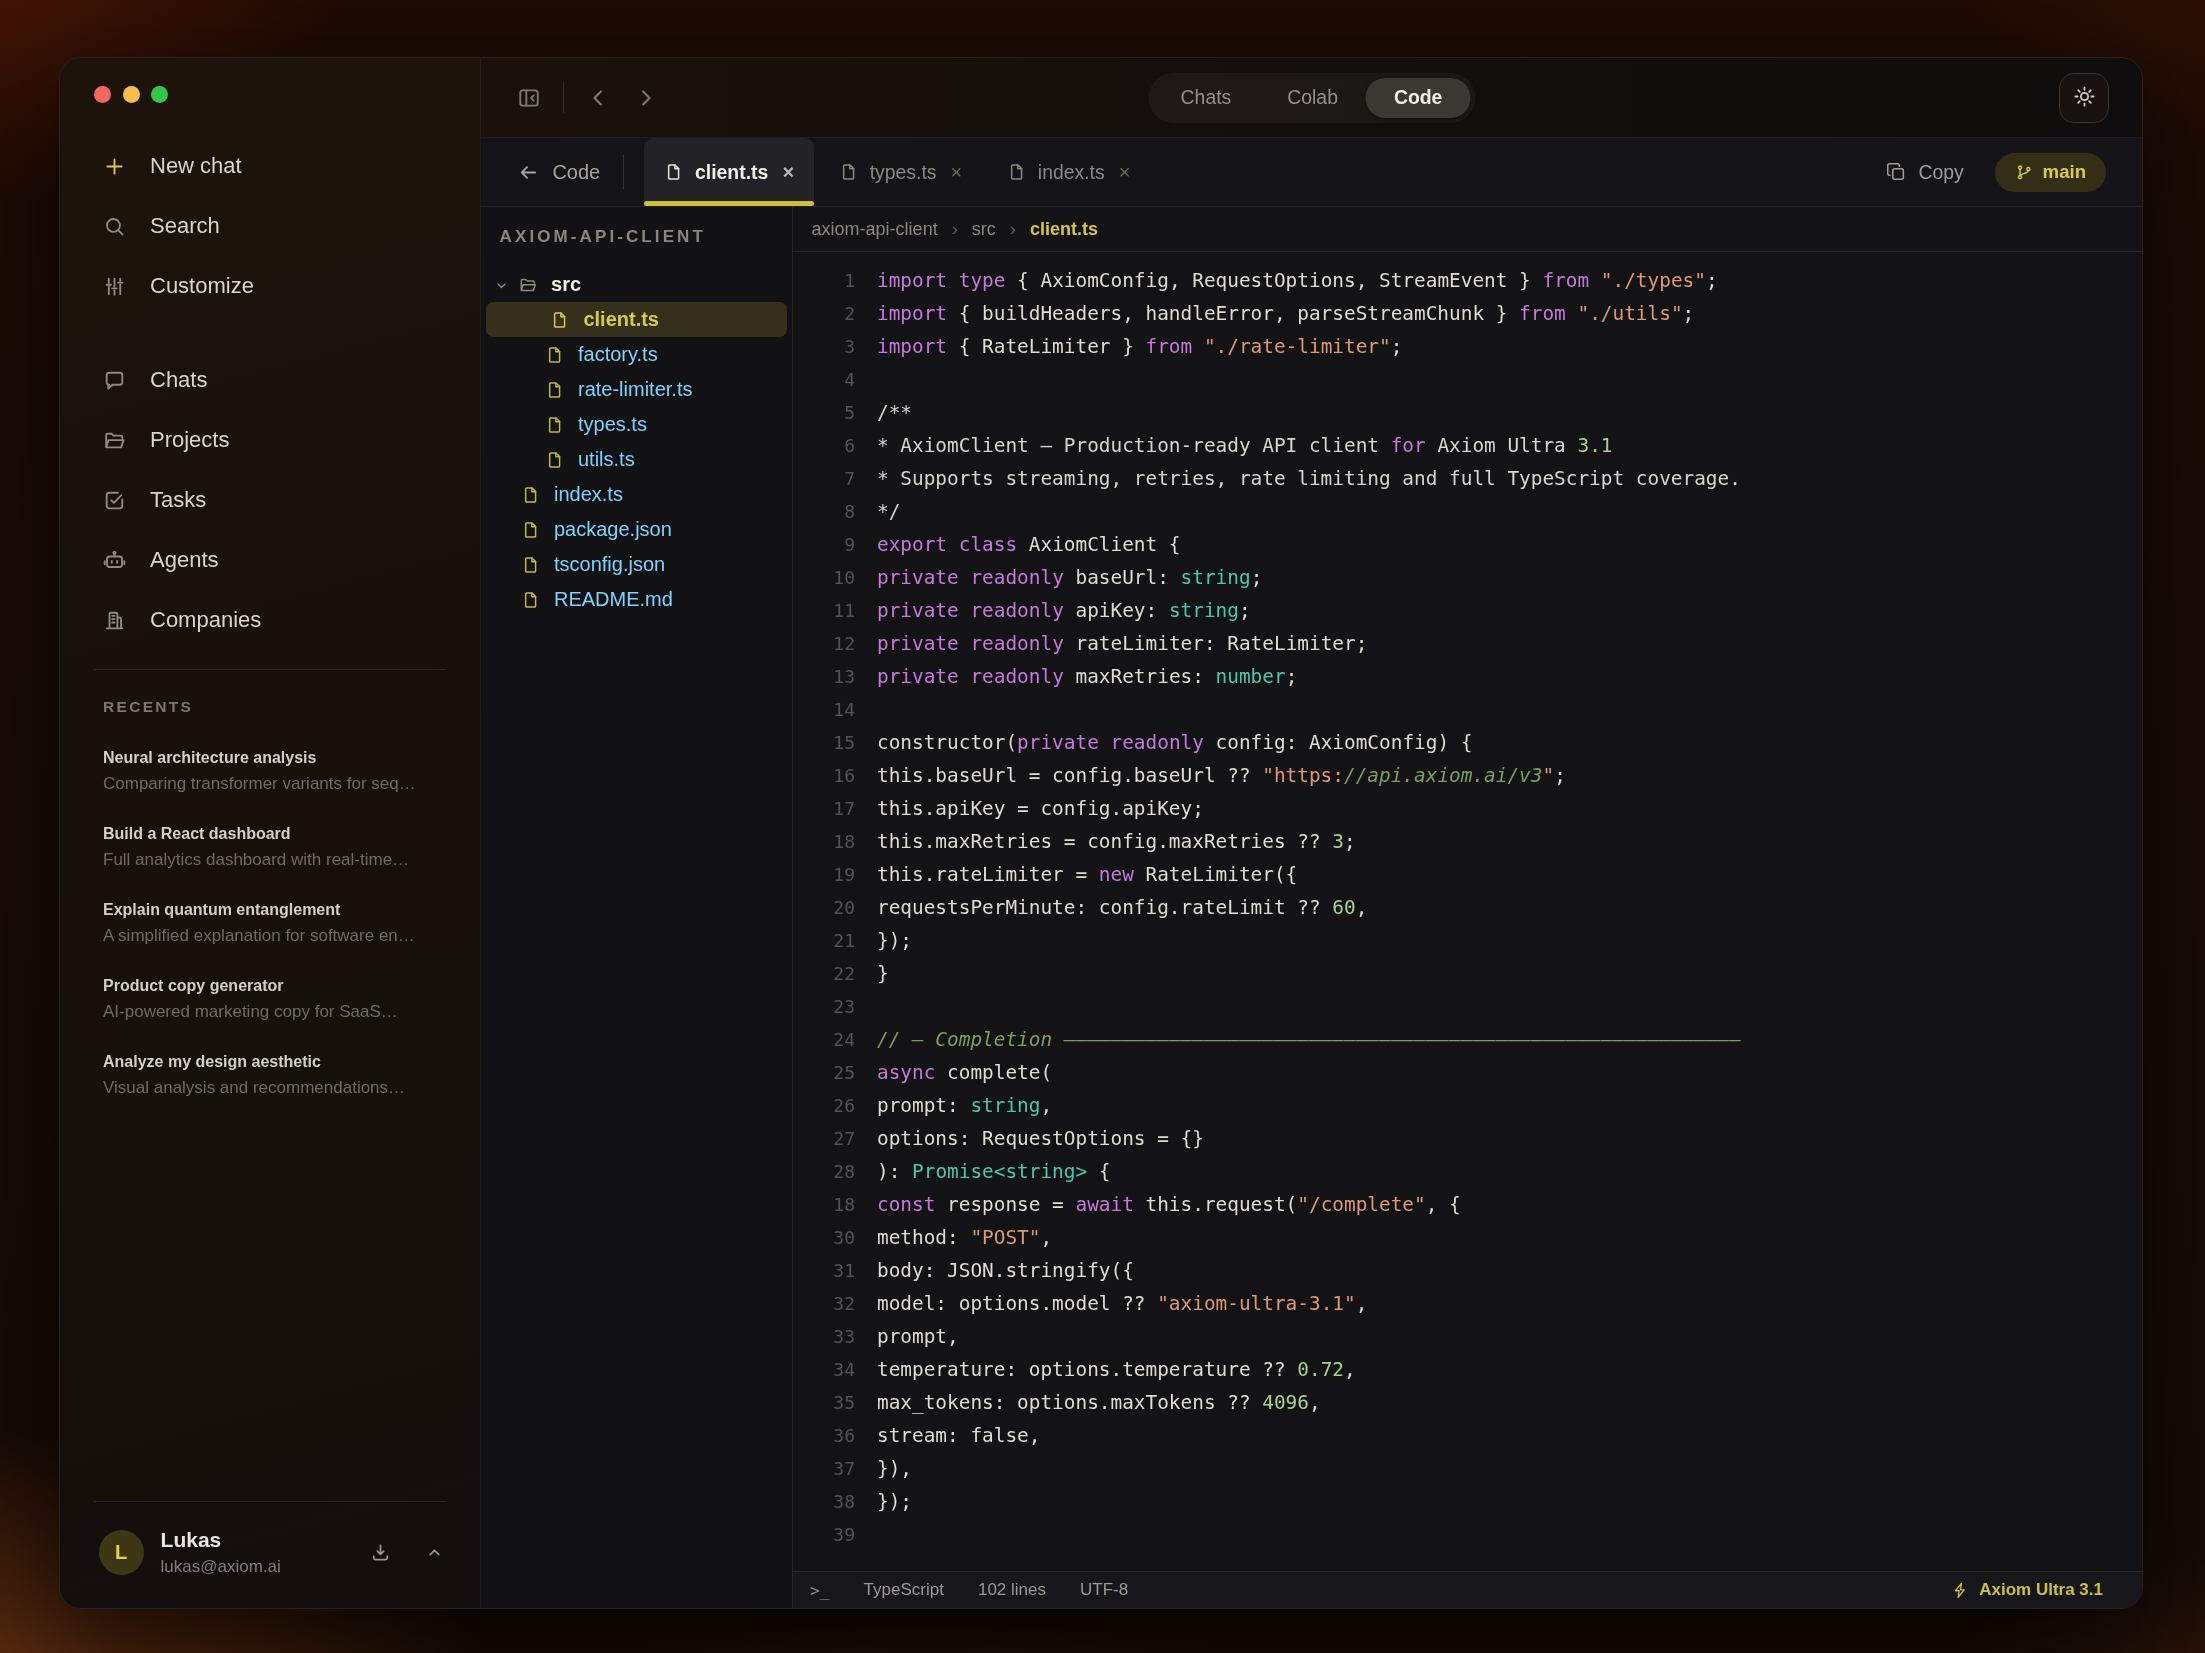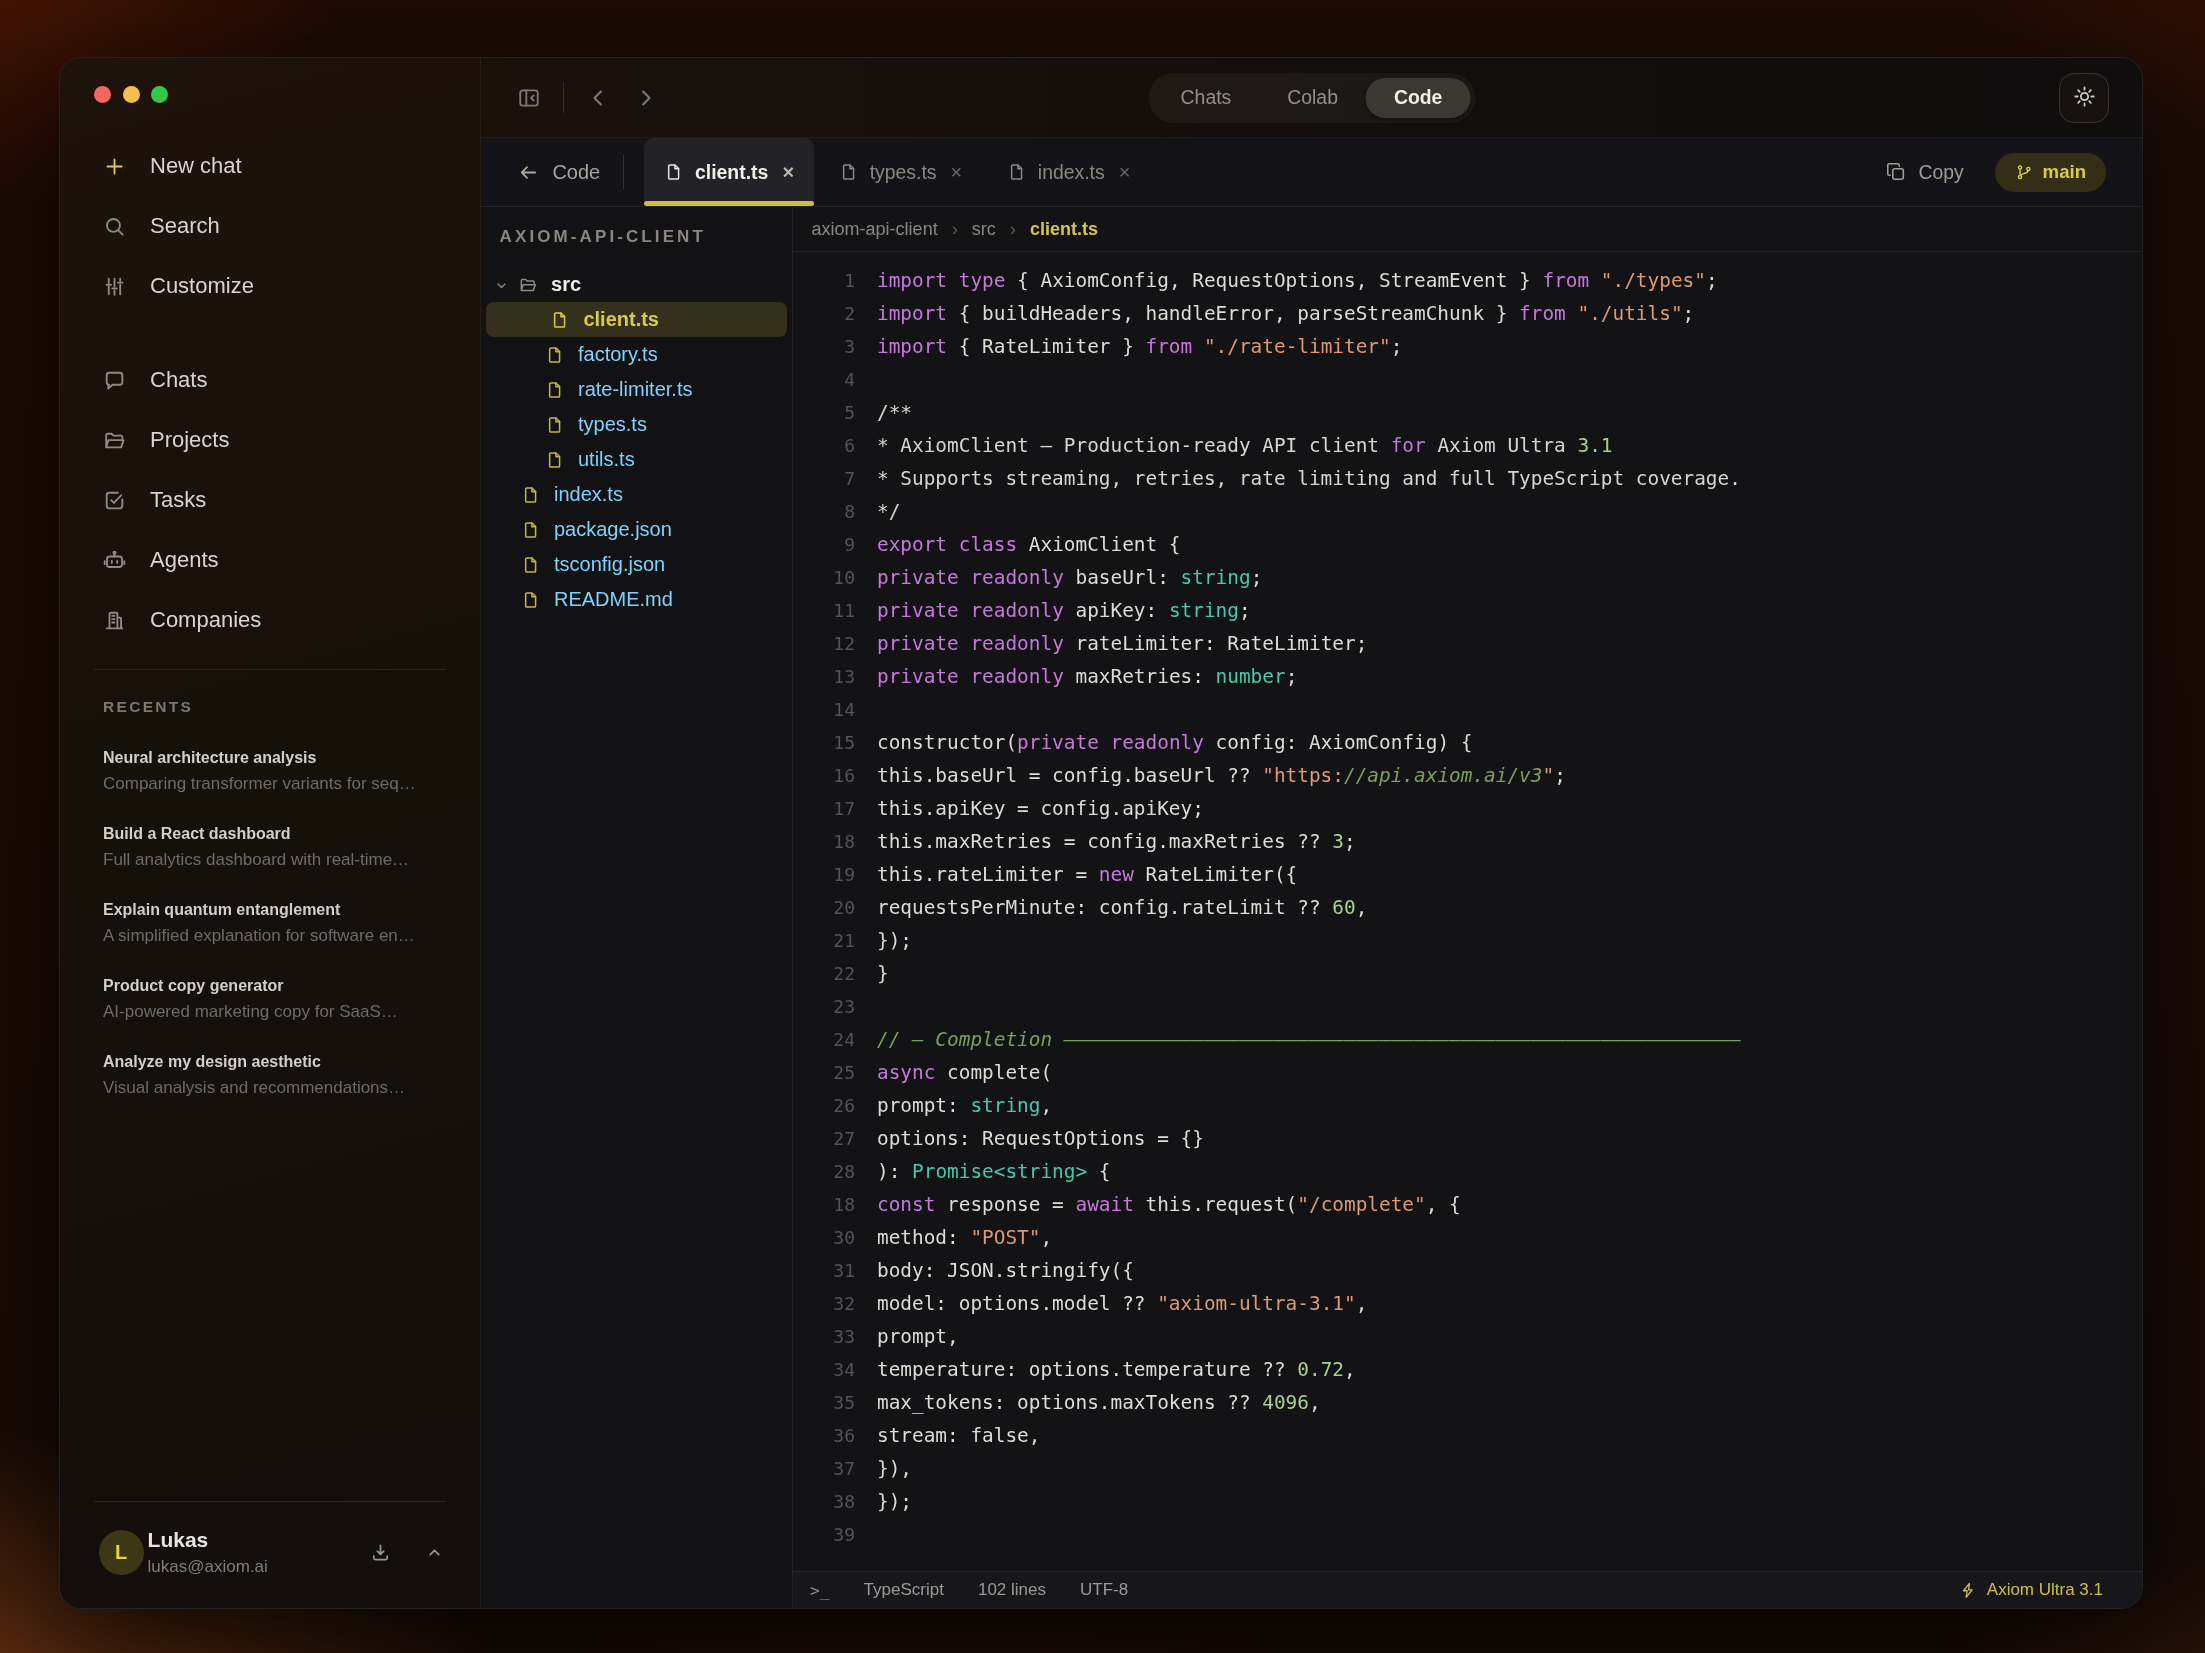--- a/index.html
+++ b/index.html
@@ -46,21 +46,21 @@
   .recent{ padding:15.5px 31px 15.5px 43px; cursor:pointer; }
   .recent .rt{ font-size:16px; font-weight:700; color:#d3cfc8; margin-bottom:7px; white-space:nowrap; overflow:hidden;}
   .recent .rs{ font-size:17px; color:#6f6b64; white-space:nowrap; overflow:hidden;}
   .user-block{
     margin-top:auto; border-top:0.8px solid rgba(255,255,255,.09);
     margin-left:34px; margin-right:34px; padding:25.6px 0 31px 4.6px;
     display:flex; align-items:center;
   }
   .avatar{ width:45px; height:45px; border-radius:50%; background:#3d3716; color:#e5d53c;
     font-size:20px; font-weight:700; display:flex; align-items:center; justify-content:center; }
-  .user-meta{ margin-left:4px; }
+  .user-meta{ margin-left:17px; }
   .user-name{ font-size:21px; font-weight:700; color:#e8e5e0; margin-bottom:5.4px;}
   .user-email{ font-size:17px; color:#827d76; }
   .user-actions{ margin-left:auto; display:flex; align-items:center; gap:31px; }
   .user-actions .ic{ width:23px; height:23px; color:#9a958d; cursor:pointer; }
   .user-actions svg{ width:100%; height:100%; }
   
   .main{ flex:1; display:flex; flex-direction:column; height:100%; min-width:0; }
   .topnav{
     height:79px; flex:0 0 79px; position:relative;
     background:linear-gradient(90deg,#1a110b 0%,#120e0c 55%,#0f0d0d 100%);
@@ -152,21 +152,21 @@
   .cline .ct{ margin-left:22px; }
   .tok-kw{ color:#c678dd; } .tok-pl{ color:#dfdcd6; } .tok-str{ color:#de9a72; }
   .tok-ty{ color:#49c7ae; } .tok-nu{ color:#a9d28f; }
   .tok-cm{ color:#7ba05c; font-style:italic; } .tok-dc{ color:#d8d5d0; }
   .statusbar{
     height:37px; flex:0 0 37px; background:#17171b; border-top:0.8px solid #26262b;
     display:flex; align-items:center; padding:0 39px 0 17px; font-size:17px; color:#9c9893;
   }
   .sb-left{ display:flex; align-items:center; gap:34px; }
   .sb-term{ font-family:"DejaVu Sans Mono", monospace; font-size:16.3px; color:#8f8b85; }
-  .sb-right{ margin-left:auto; display:flex; align-items:flex-end; gap:9.3px; color:#cdc03c; font-weight:400;}
+  .sb-right{ margin-left:auto; display:flex; align-items:flex-end; gap:9.3px; color:#cdc03c; font-weight:700;}
   .sb-right .ic{ width:18.6px; height:18.6px; }
   .sb-right svg{ width:100%; height:100%; }
 </style>
 </head>
 <body>
 
 <div class="window">
 
   <aside class="sidebar">
     <div class="traffic" id="traffic">

